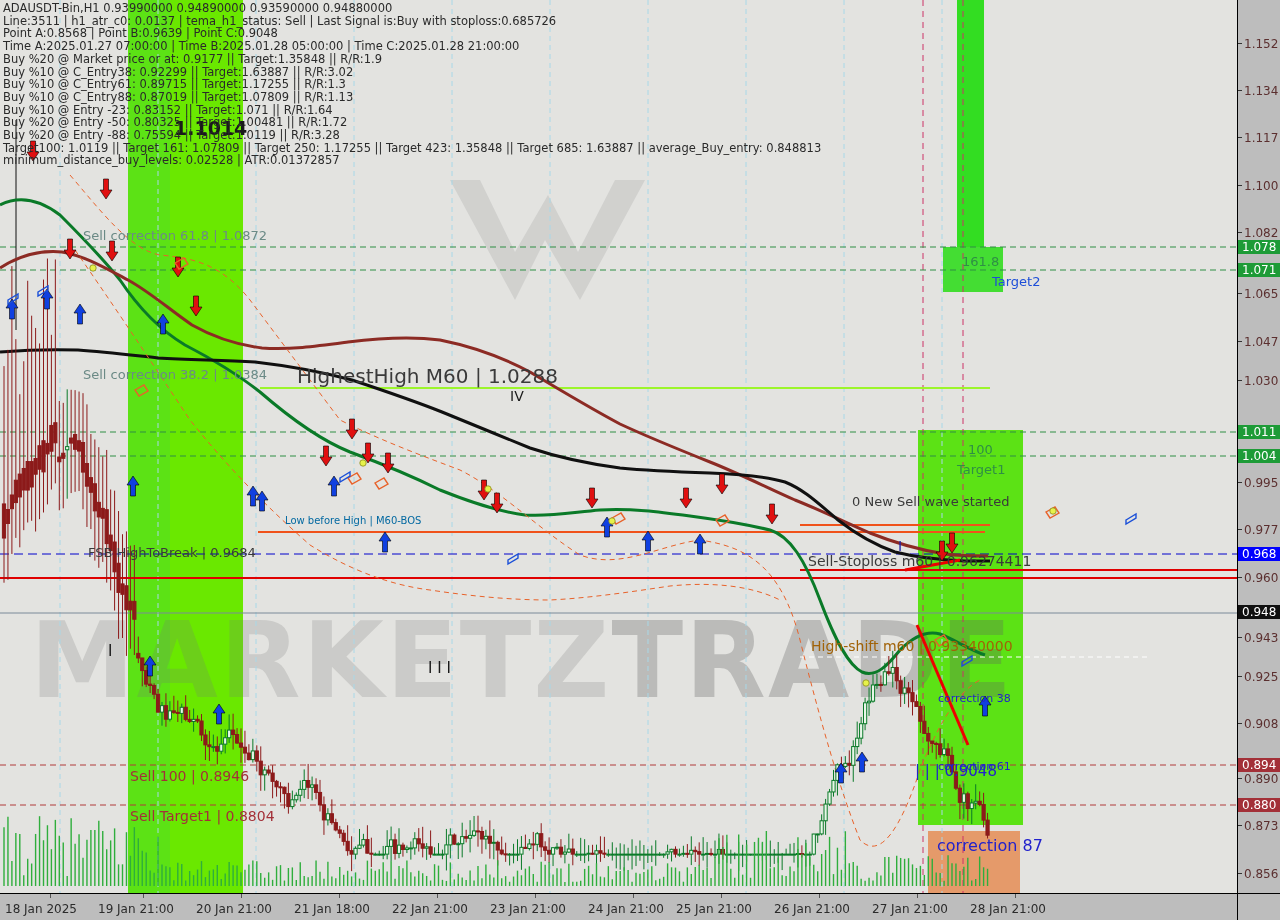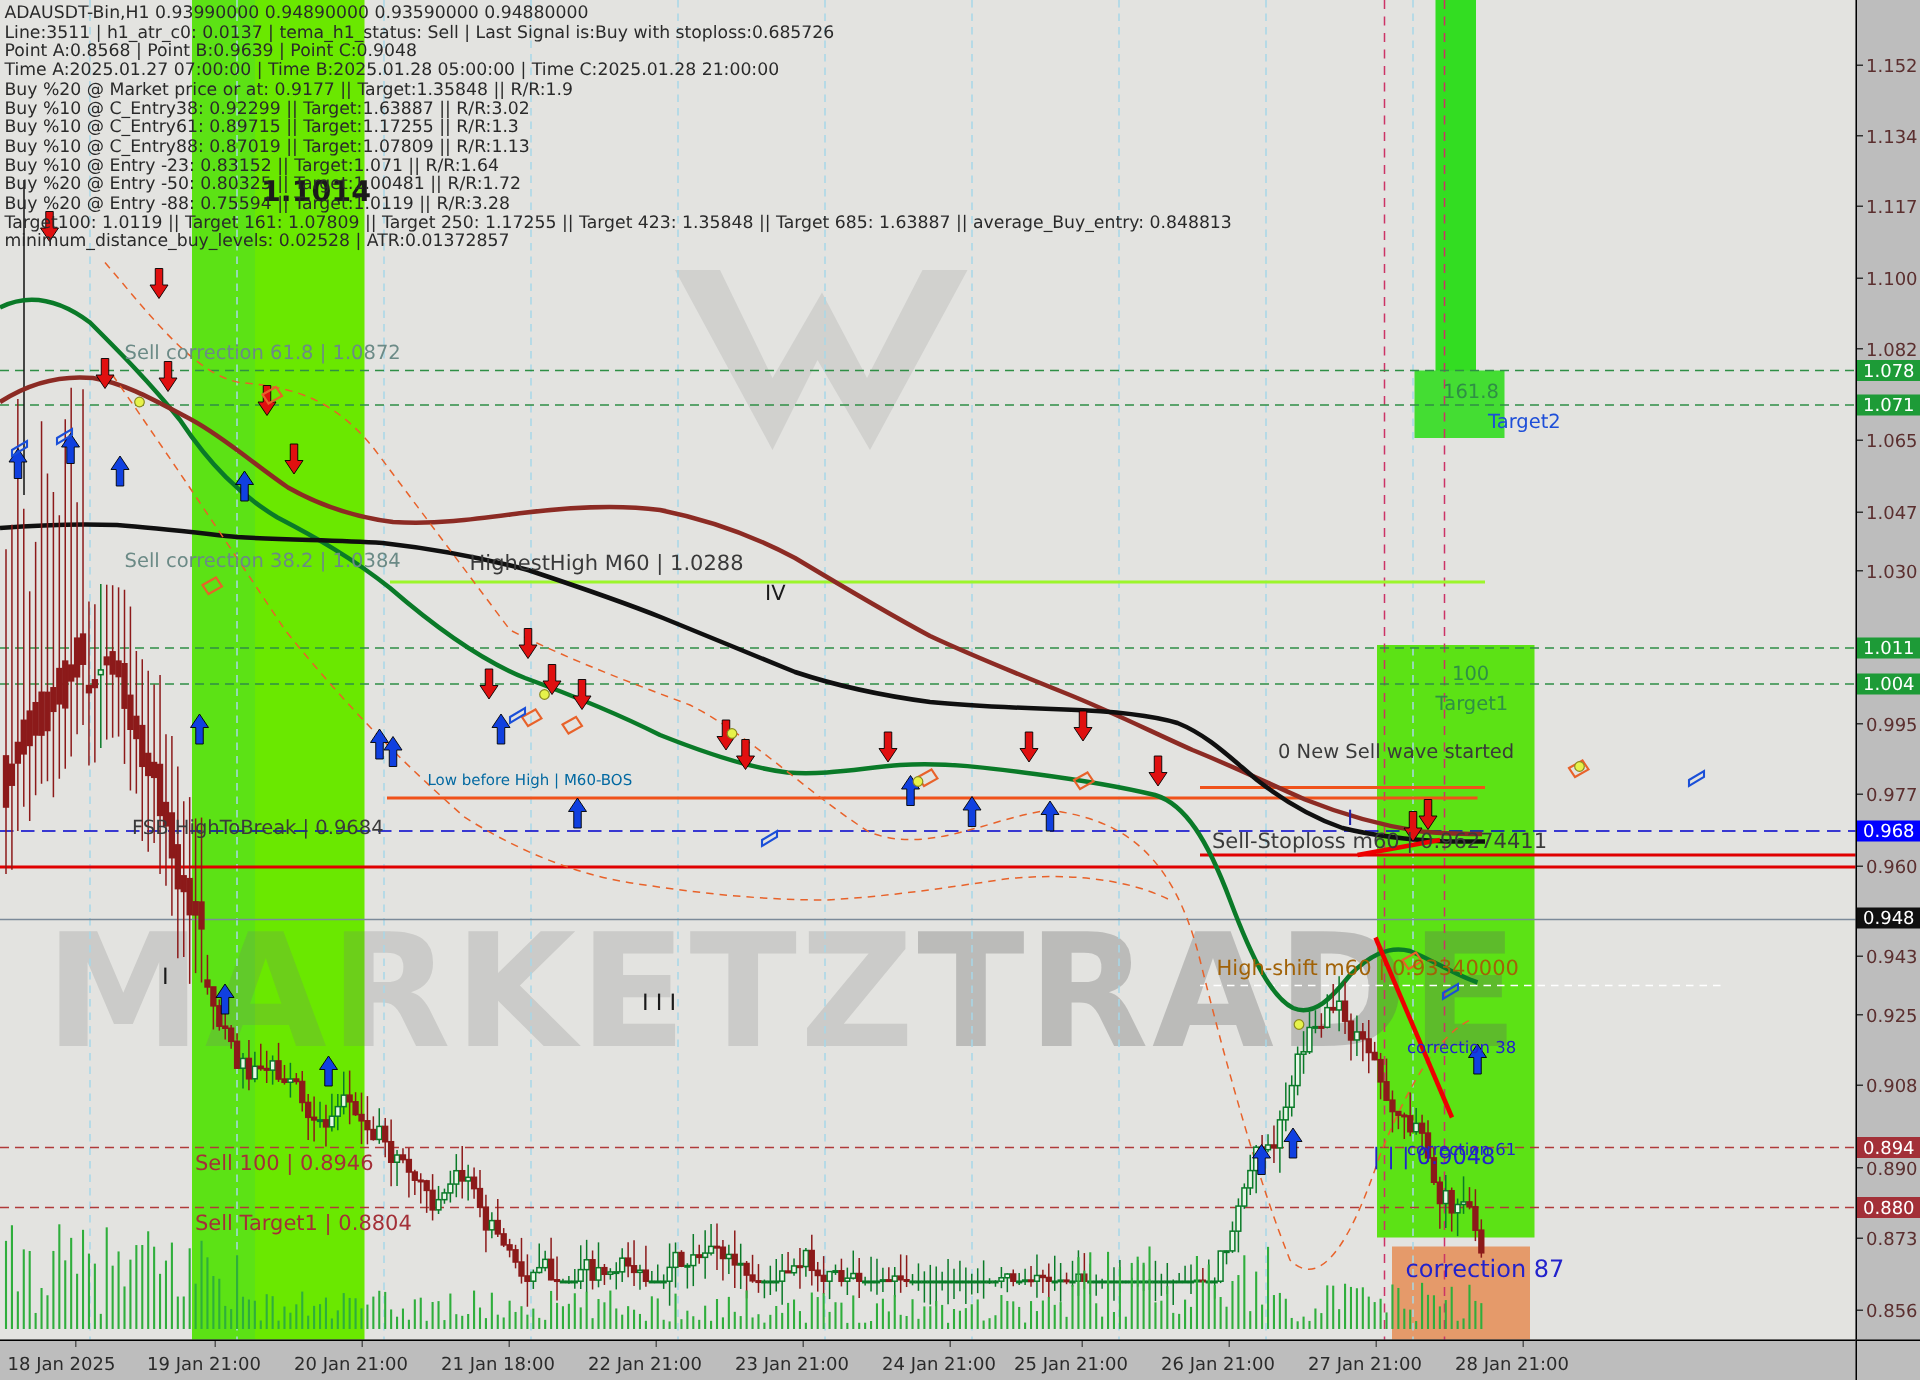--- a/index.html
+++ b/index.html
@@ -1554,21 +1554,21 @@
         <line x1="971.75" y1="886" x2="971.75" y2="880.526287555474" stroke="#2fae3c" stroke-width="1.4"></line>
         <line x1="975.7" y1="886" x2="975.7" y2="878.9626062279393" stroke="#2fae3c" stroke-width="1.4"></line>
         <line x1="979.6500000000001" y1="886" x2="979.6500000000001" y2="856.5097561662596" stroke="#2fae3c" stroke-width="1.4"></line>
         <line x1="983.6" y1="886" x2="983.6" y2="867.2847852643042" stroke="#2fae3c" stroke-width="1.4"></line>
         <line x1="987.5500000000001" y1="886" x2="987.5500000000001" y2="868.7587308826664" stroke="#2fae3c" stroke-width="1.4"></line>
       </svg>
 
     <div id="ann-layer">
         <div class="lbl" style="left: 83px; top: 229px; color: rgb(107, 138, 134); font-size: 13px;">Sell correction 61.8 | 1.0872</div>
         <div class="lbl" style="left: 83px; top: 368px; color: rgb(107, 138, 134); font-size: 13px;">Sell correction 38.2 | 1.0384</div>
-        <div class="lbl" style="left: 297px; top: 370px; color: rgb(58, 58, 58); font-size: 14px; margin-left: 16px;">HighestHigh   M60 | 1.0288</div>
+        <div class="lbl" style="left: 297px; top: 370px; color: rgb(58, 58, 58); font-size: 20px;">HighestHigh   M60 | 1.0288</div>
         <div class="lbl" style="left: 510px; top: 390px; color: rgb(26, 26, 26); font-size: 14px;">IV</div>
         <div class="lbl" style="left: 285px; top: 514px; color: #0369a1; font-size: 10px;">Low before High | M60-BOS</div>
         <div class="lbl" style="left: 852px; top: 495px; color: rgb(58, 58, 58); font-size: 13px;">0 New Sell wave started</div>
         <div class="lbl" style="left: 898px; top: 540px; color: rgb(34, 34, 170); font-size: 14px;">I</div>
         <div class="lbl" style="left: 88px; top: 546px; color: rgb(58, 58, 58); font-size: 13px;">FSB HighToBreak | 0.9684</div>
         <div class="lbl" style="left: 808px; top: 555px; color: rgb(58, 58, 58); font-size: 14px;">Sell-Stoploss m60 | 0.96274411</div>
         <div class="lbl" style="left: 811px; top: 640px; color: #a16207; font-size: 14px;">High-shift m60 | 0.93340000</div>
         <div class="lbl" style="left: 938px; top: 692px; color: rgb(34, 34, 204); font-size: 11px;">correction 38</div>
         <div class="lbl" style="left: 938px; top: 760px; color: rgb(34, 34, 204); font-size: 11px;">correction 61</div>
         <div class="lbl" style="left: 915px; top: 765px; color: rgb(34, 34, 204); font-size: 15px;">| | | 0.9048</div>

